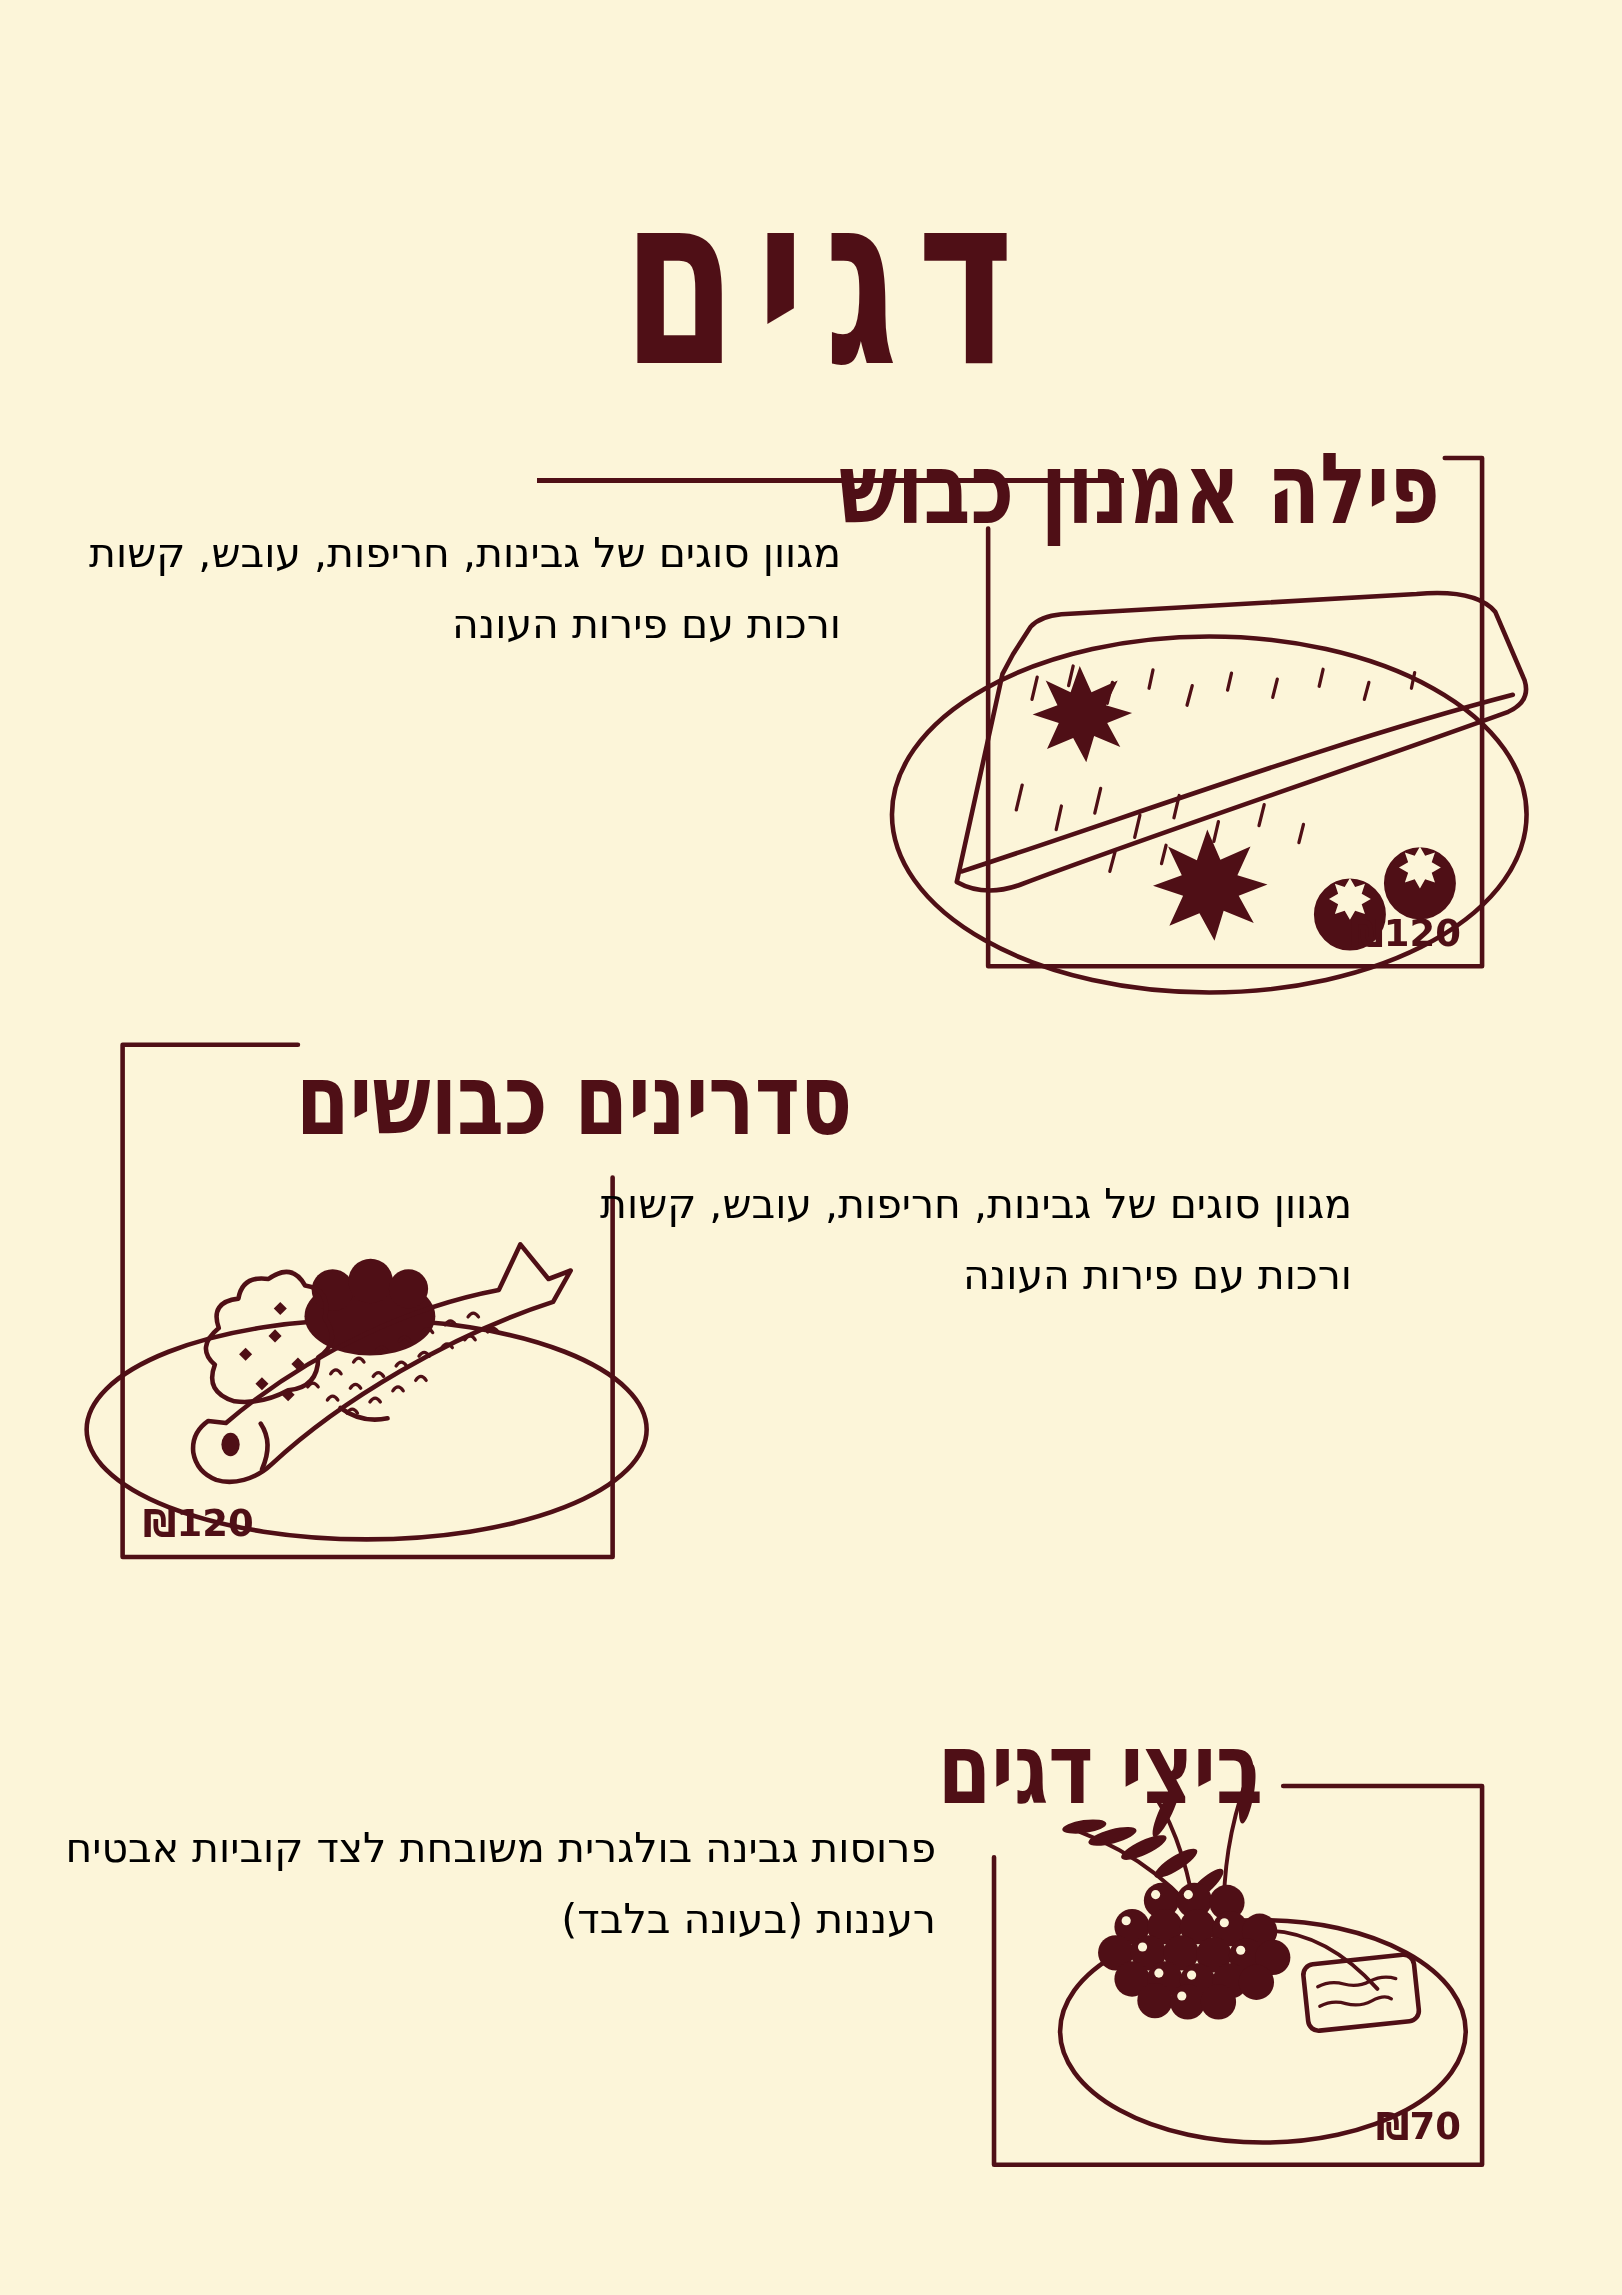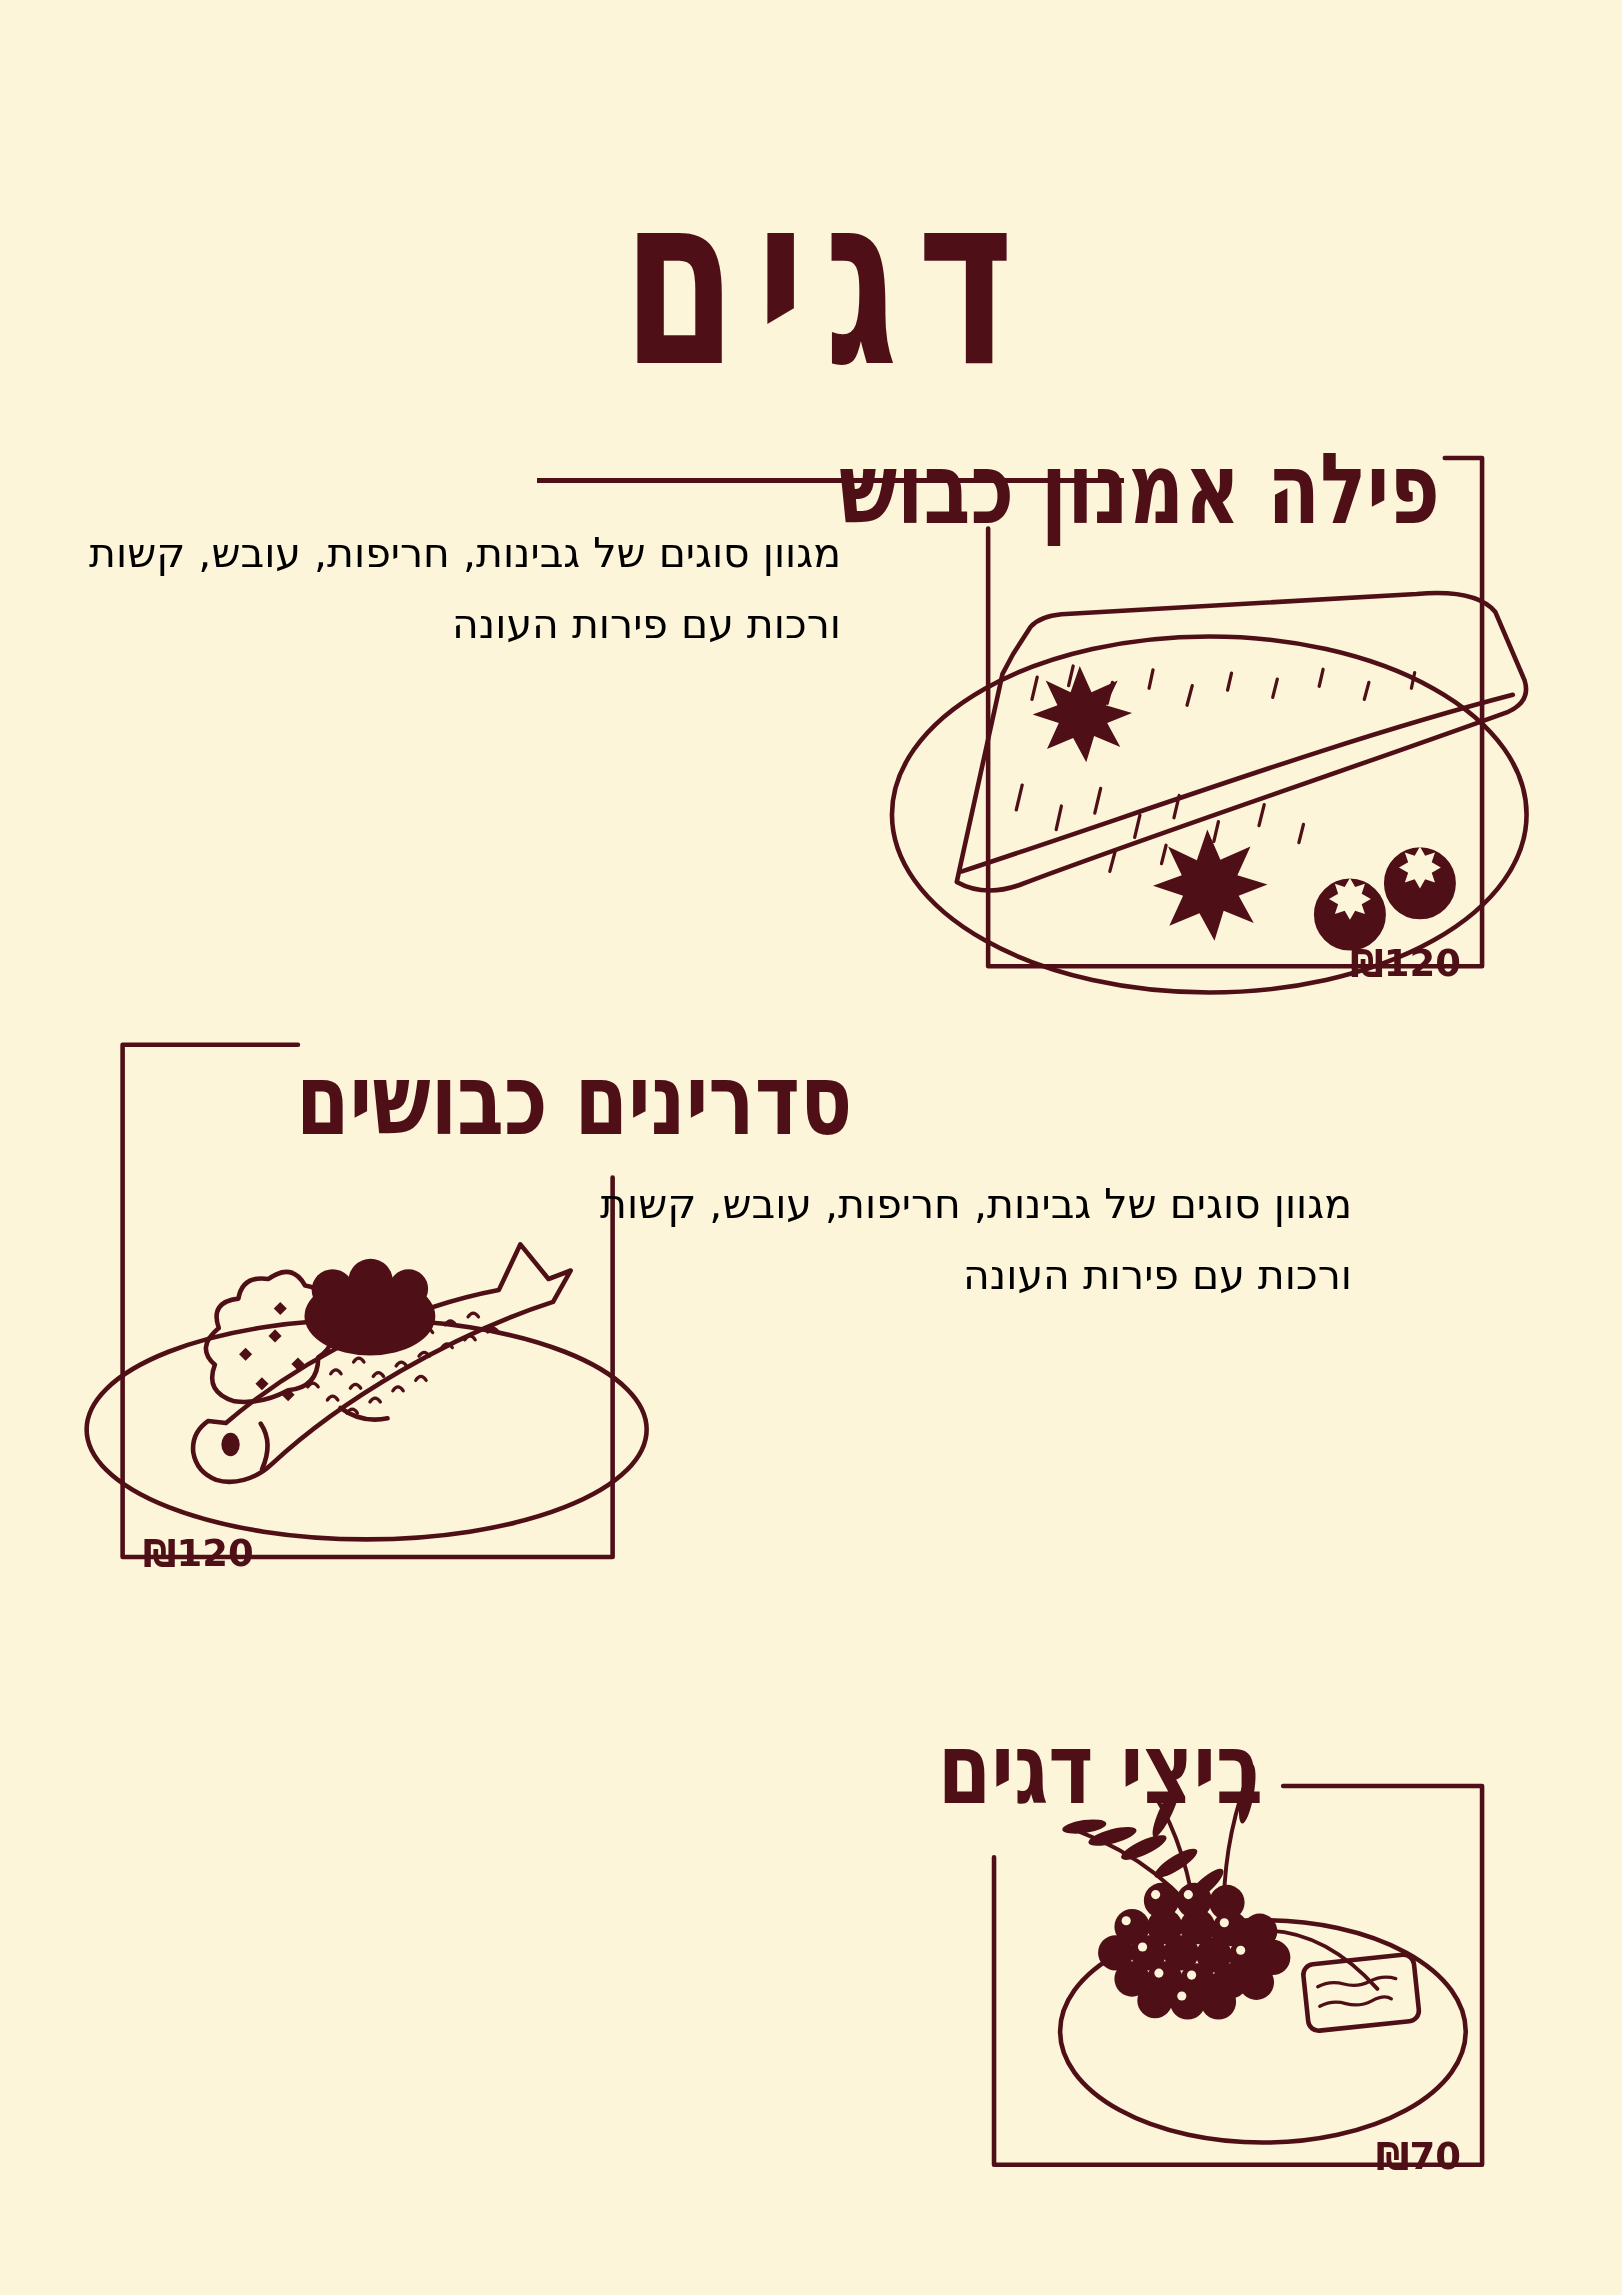--- a/index.html
+++ b/index.html
@@ -31,21 +31,21 @@
   .dish-title{
     font-size:77px;font-weight:bold;line-height:1;white-space:nowrap;
     color:#4F0F16;
   }
   .dish-title.anchor-right{transform:scaleY(1.28);transform-origin:right bottom;}
   .dish-title.anchor-left{transform:scaleY(1.28);transform-origin:left bottom;}
   .dish-desc{
     font-size:41px;line-height:1.74;color:#000000;text-align:right;white-space:nowrap;
   }
   .dish-price{
-    font-size:37px;font-weight:bold;line-height:1;color:#4F0F16;white-space:nowrap;margin-top:30px;
+    font-size:37px;font-weight:bold;line-height:1;color:#4F0F16;white-space:nowrap;
   }
   svg.art{position:absolute;left:0;top:0;}
 </style>
 </head>
 <body>
 
 <div id="page">
 
   <svg class="art" width="1623" height="2295" viewBox="0 0 2480 3508" fill="none" stroke="#4F0F16" stroke-width="7" stroke-linecap="round" stroke-linejoin="round">
 
@@ -227,16 +227,20 @@
   <div class="abs dish-price" style="right:162px;top:915px;">₪120</div>
 
   <div class="abs dish-title anchor-left" style="left:296px;top:1072px;">סדרינים כבושים</div>
   <div class="abs dish-desc" style="right:271px;top:1169px;">
     <div>מגוון סוגים של גבינות, חריפות, עובש, קשות</div>
     <div>ורכות עם פירות העונה</div>
   </div>
   <div class="abs dish-price" style="left:143px;top:1505px;">₪120</div>
 
   <div class="abs dish-title anchor-right" style="right:360px;top:1741px;">ביצי דגים</div>
+  <div class="abs dish-desc" style="right:687px;top:1813px;">
+    <div>פרוסות גבינה בולגרית משובחת לצד קוביות אבטיח</div>
+    <div>רעננות (בעונה בלבד)</div>
+  </div>
   <div class="abs dish-price" style="right:162px;top:2108px;">₪70</div>
 
 </div>
 
 
 </body></html>

